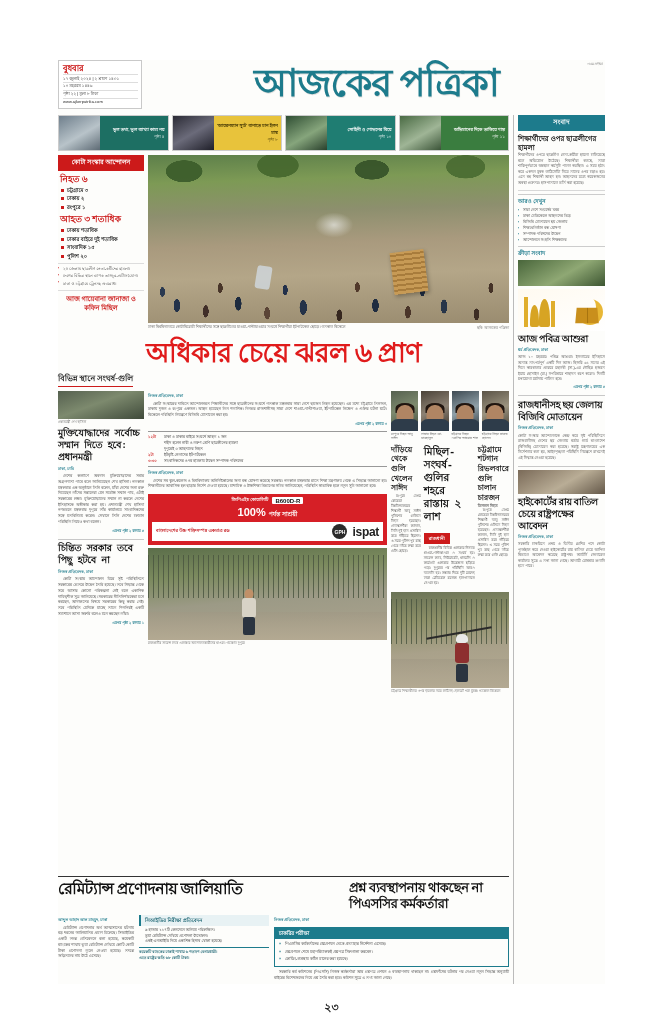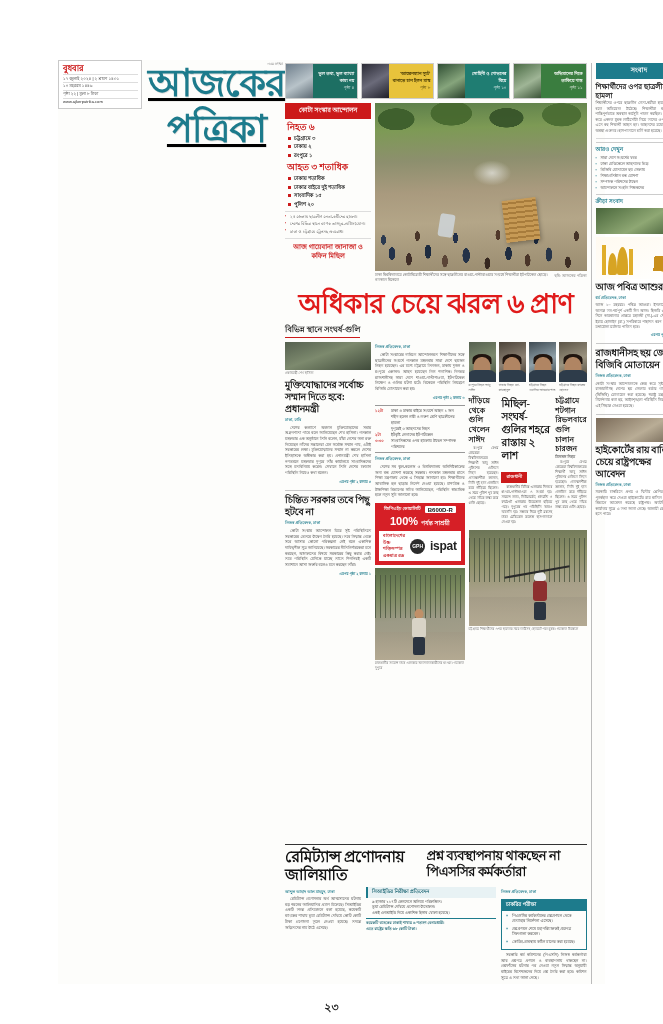--- a/index.html
+++ b/index.html
@@ -12,40 +12,40 @@
   .page {
     position: relative;
     width: 663px; height: 1024px;
     background: #ffffff;
     padding: 60px 58px 40px 58px;
   }
   .sheet {
     position: relative;
     width: 547px; height: 924px;
     background: #fdfdfb;
-    display: flex; flex-direction: row;
+    display: flex; flex-direction: column;
   }
 
   
   .masthead { display: flex; align-items: flex-start; height: 52px; }
   .dateblock {
     width: 84px; border: 1px solid #c9c9c9; background: #fff;
     padding: 2px 3px 2px 4px; flex: none;
   }
   .dateblock .day {
     color: #cc1a1a; font-weight: bold; font-size: 8.5px;
     line-height: 11px; letter-spacing: -0.2px;
   }
   .dateblock .dline {
     font-size: 4.1px; color: #2a2a2a; line-height: 6.4px;
     border-top: 1px solid #ddd; padding-top: 0.5px; white-space: nowrap;
     overflow: hidden;
   }
   .dateblock .dline:first-of-type { border-top: none; }
-  .mastwrap { flex: 1; position: relative; padding-left: 6px; text-decoration: underline; }
+  .mastwrap { flex: 1; position: relative; padding-left: 6px; }
   .mast-title {
     font-size: 38px; line-height: 46px; font-weight: bold;
     color: #1d7b8c; letter-spacing: -1px;
     text-align: center; font-family: "Liberation Serif", "DejaVu Serif", serif;
     text-shadow: 0.5px 0.5px 0 rgba(0,0,0,0.12);
   }
   .mast-tag {
     position: absolute; right: 2px; top: 1px;
     font-size: 3.6px; color: #444;
   }
@@ -247,21 +247,21 @@
   .pic-cap { font-size: 3.3px; color: #555; line-height: 4.6px; margin-top: 1px; }
 
   .hl-lg {
     font-size: 11.5px; font-weight: bold; color: #111; line-height: 14px;
     letter-spacing: -0.4px; margin: 3px 0 2px;
     font-family: "Liberation Serif", "DejaVu Serif", serif;
   }
   .hl-md {
     font-size: 9.5px; font-weight: bold; color: #111; line-height: 12px;
     letter-spacing: -0.3px; margin: 3px 0 2px;
-    font-family: Liberation Serif, serif;
+    font-family: Liberation Mono, monospace;
   }
   .hl-sm {
     font-size: 7.6px; font-weight: bold; color: #111; line-height: 9.6px;
     margin: 2px 0 1.5px;
     font-family: "Liberation Serif", "DejaVu Serif", serif;
   }
   .btext { font-size: 3.8px; color: #2e2e2e; line-height: 5.7px; text-align: justify; }
   .btext p { margin-bottom: 2.5px; text-indent: 5px; }
   .rule { border-top: 1px solid #c8c8c8; margin: 4px 0 3px; }
 

